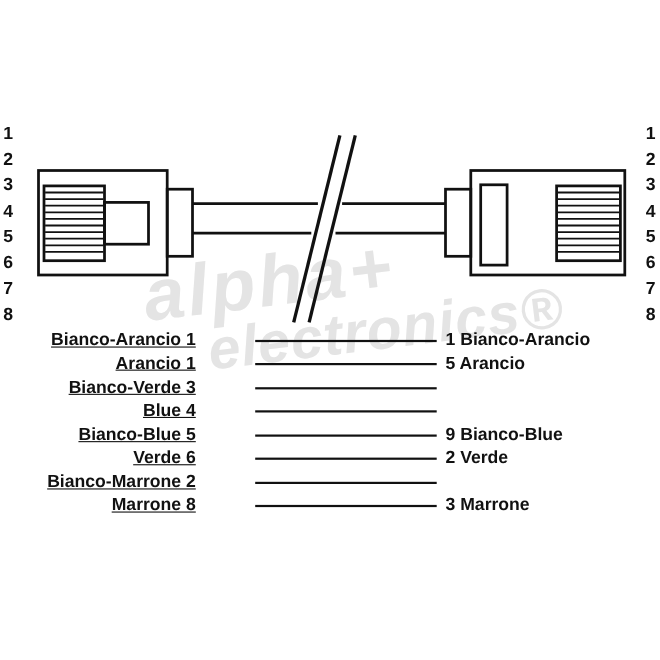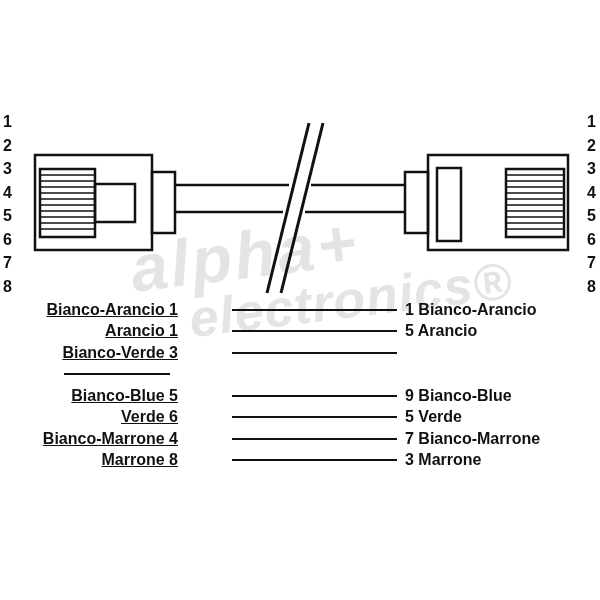--- a/index.html
+++ b/index.html
@@ -146,39 +146,39 @@
         <span class="map-line"></span>
         <span class="map-right">5 Arancio</span>
       </div>
 
       <div class="map-row">
         <span class="map-left">Bianco-Verde 3</span>
         <span class="map-line"></span>
       </div>
 
       <div class="map-row">
+        <span class="map-left">Blue 4</span>
         <span class="map-line"></span>
       </div>
 
       <div class="map-row">
         <span class="map-left">Bianco-Blue 5</span>
         <span class="map-line"></span>
         <span class="map-right">9 Bianco-Blue</span>
       </div>
 
       <div class="map-row">
         <span class="map-left">Verde 6</span>
         <span class="map-line"></span>
-        <span class="map-right">5 Verde</span>
+        <span class="map-right">2 Verde</span>
       </div>
 
       <div class="map-row">
-        <span class="map-left">Bianco-Marrone 4</span>
+        <span class="map-left">Bianco-Marrone 2</span>
         <span class="map-line"></span>
-        <span class="map-right">7 Bianco-Marrone</span>
       </div>
 
       <div class="map-row">
         <span class="map-left">Marrone 8</span>
         <span class="map-line"></span>
         <span class="map-right">3 Marrone</span>
       </div>
 
     </div>
   </div>

